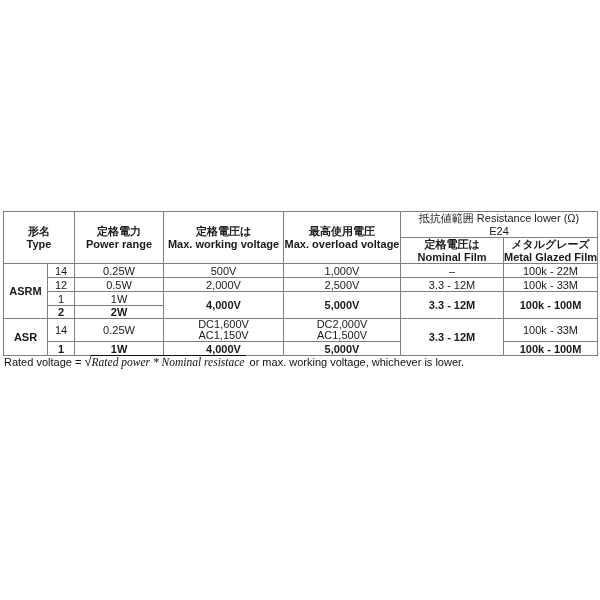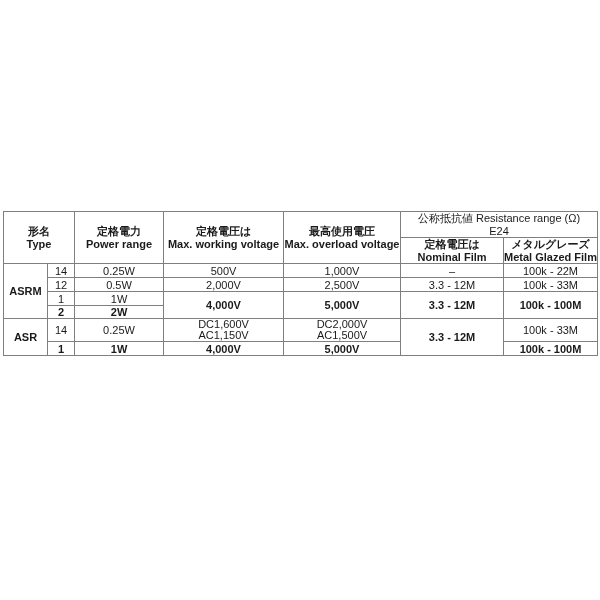--- a/index.html
+++ b/index.html
@@ -99,21 +99,21 @@
       </td>
       <td class="cyan bt bb" rowspan="2">
         <span class="l">定格電圧は</span>
         <span class="l">Max. working voltage</span>
       </td>
       <td class="cyan bt bb" rowspan="2">
         <span class="l">最高使用電圧</span>
         <span class="l">Max. overload voltage</span>
       </td>
       <td class="cyan bt br" colspan="2">
-        <span class="l">公称抵抗値 Resistance range (Ω)</span>
+        <span class="l">抵抗値範囲 Resistance lower (Ω)</span>
         <span class="l">E24</span>
       </td>
     </tr>
 
     <tr class="h25">
       <td class="cyan bb">
         <span class="l">定格電圧は</span>
         <span class="l">Nominal Film</span>
       </td>
       <td class="cyan bb br">
@@ -175,15 +175,18 @@
       <td class="cyan bb">1</td>
       <td class="bb">1W</td>
       <td class="bb">4,000V</td>
       <td class="bb">5,000V</td>
       <td class="bb br">100k - 100M</td>
     </tr>
   </tbody>
     </table>
 
   <div class="footnote">
+    <div class="fline">
+      <span>Rated voltage = </span><span class="radical">√</span><span class="radicand math">Rated power * Nominal resistace</span><span> or max. working voltage, whichever is lower.</span>
+    </div>
   </div>
 
 </div>
 
 </body></html>

